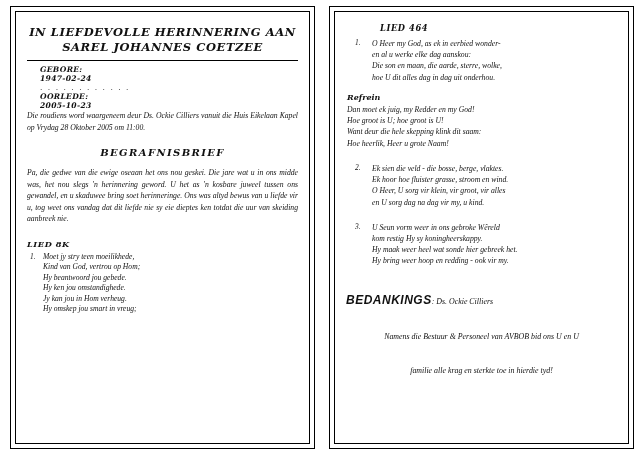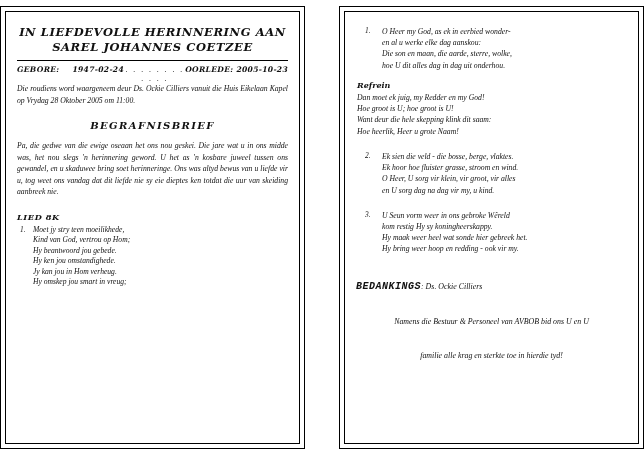--- a/index.html
+++ b/index.html
@@ -14,21 +14,21 @@
     color: #111111;
     overflow: hidden;
   }
   .page {
     position: relative;
     width: 644px;
     height: 455px;
     display: flex;
     justify-content: space-between;
     box-sizing: border-box;
-    padding: 6px 0;
+    padding: 6px 10px;
     align-items: flex-end;
   }
   .panel {
     position: relative;
     width: 305px;
     height: 443px;
     border: 1px solid #000000;
     box-sizing: border-box;
     background: #ffffff;
   }
@@ -67,20 +67,21 @@
   .dates-row {
     display: flex;
     justify-content: space-between;
     align-items: baseline;
     font-family: "DejaVu Serif", serif;
     font-size: 7.6px;
     font-weight: bold;
     font-style: italic;
     letter-spacing: 0.3px;
     margin-top: 2px;
+    flex-direction: column;
   }
   .dates-row .dots {
     flex: 1;
     text-align: center;
     letter-spacing: 1.5px;
     font-weight: normal;
   }
   .para {
     font-family: "Liberation Serif", serif;
     font-style: italic;
@@ -180,24 +181,24 @@
     line-height: 11.3px;
     margin-top: 2px;
     margin-left: 1px;
   }
   .refrain-lines div { white-space: nowrap; }
   .thanks {
     margin-top: 26px;
     font-size: 8px;
   }
   .thanks .lead {
-    font-family: Liberation Mono, monospace;
-    font-weight: bold;
-    font-style: italic;
-    font-size: 10px;
+    font-family: Liberation Sans, sans-serif;
+    font-weight: bold;
+    font-style: italic;
+    font-size: 12px;
     letter-spacing: 0.5px;
     margin-top: 46px;
   }
   .thanks .body {
     font-style: italic;
     font-size: 7.9px;
   }
   .closing {
     margin-top: 24px;
     font-style: italic;
@@ -250,20 +251,21 @@
           <div>Hy omskep jou smart in vreug;</div>
         </div>
       </div>
 
     </div>
   </div>
 
   <div class="panel">
     <div class="panel-inner">
 
+      <div class="hymn-head-right">LIED 464</div>
 
       <div class="verse-r">
         <div class="num">1.</div>
         <div class="lines">
           <div>O Heer my God, as ek in eerbied wonder-</div>
           <div>en al u werke elke dag aanskou:</div>
           <div>Die son en maan, die aarde, sterre, wolke,</div>
           <div>hoe U dit alles dag in dag uit onderhou.</div>
         </div>
       </div>

